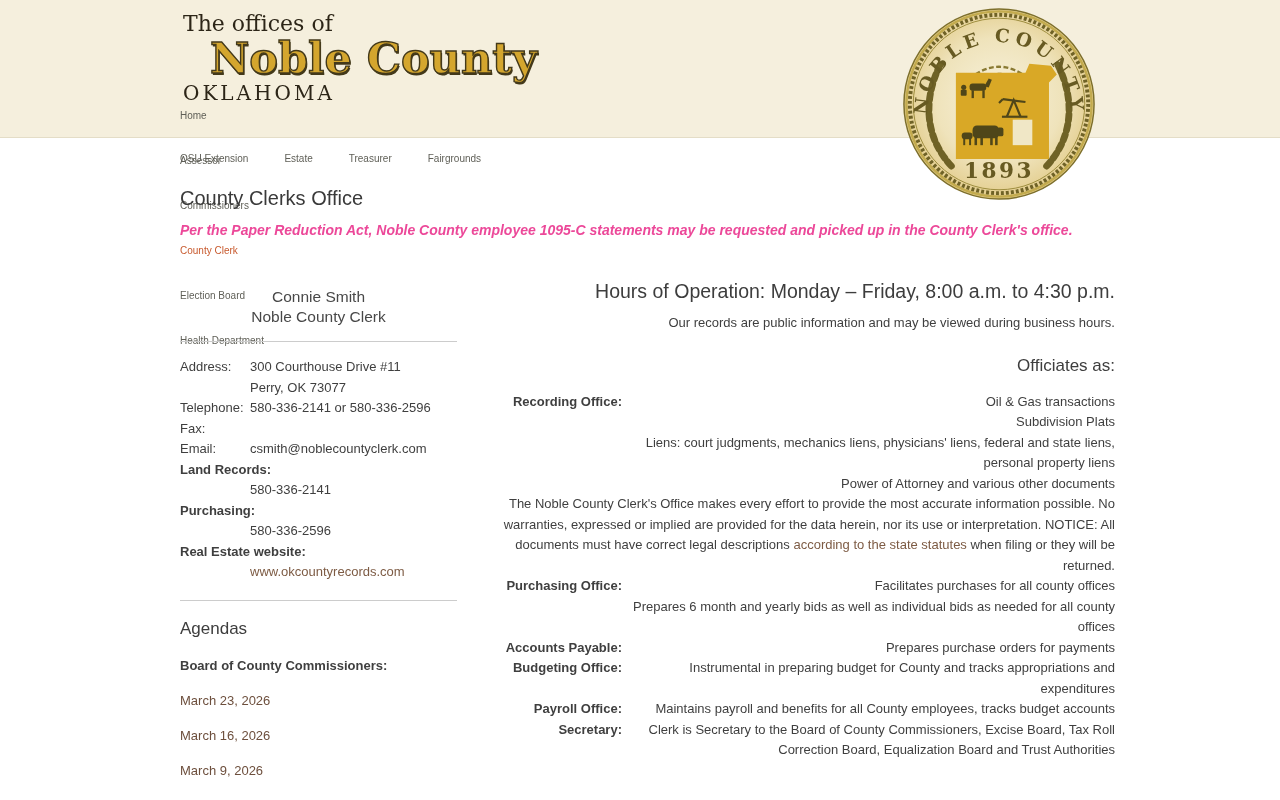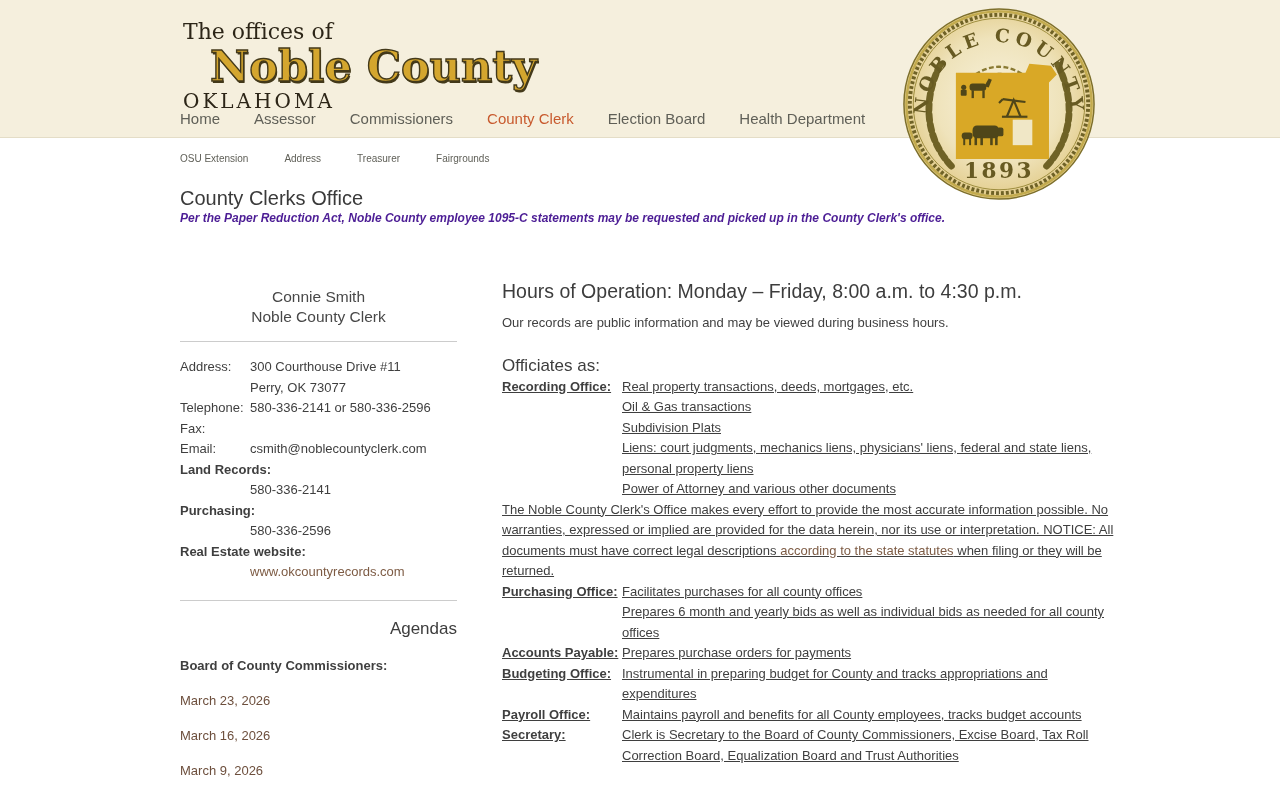--- a/index.html
+++ b/index.html
@@ -7,60 +7,60 @@
     width:1280px;height:800px;position:relative;overflow:hidden;
     background:#ffffff;font-family:"Liberation Sans",sans-serif;
     -webkit-font-smoothing:antialiased;
   }
   a{text-decoration:none;cursor:pointer;}
 
   
   .header-band{position:absolute;left:0;top:0;width:1280px;height:137px;
     background:#f5efdd;border-bottom:1px solid #e4ddc7;}
 
-  .logo{position:absolute;left:183px;top:20px;cursor:pointer;}
+  .logo{position:absolute;left:183px;top:12px;cursor:pointer;}
   .logo-tagline{font-family:"DejaVu Serif",serif;font-size:22px;color:#2c2517;line-height:1.1;}
   .logo-name{font-family:"DejaVu Serif",serif;font-size:43px;font-weight:bold;color:#d4a62e;
     -webkit-text-stroke:1.4px #43391a;text-shadow:1px 2px 0 #43391a;margin-left:27px;line-height:1.05;}
   .logo-state{font-family:"DejaVu Serif",serif;font-size:20px;letter-spacing:3px;color:#2c2517;margin-top:0px;}
 
   .nav-primary{position:absolute;left:180px;top:110px;display:flex;gap:34px;
-    font-size:15px;color:#5f5f57;}
+    font-size:10px;color:#5f5f57;flex-direction:column;}
   .nav-primary span{cursor:pointer;}
   .nav-primary .active{color:#c85a2e;}
   .nav-secondary{position:absolute;left:180px;top:153px;display:flex;gap:36px;
     font-size:10px;color:#5f5f57;}
   .nav-secondary span{cursor:pointer;}
 
   .seal{position:absolute;left:901px;top:6px;width:196px;height:196px;}
 
   
   .page-title{position:absolute;left:180px;top:187px;font-size:20px;color:#3a3a3a;}
-  .notice{position:absolute;left:180px;top:211px;width:900px;
-    font-size:12px;font-weight:bold;font-style:italic;color:#4c1d95;}
+  .notice{position:absolute;left:180px;top:222px;width:900px;
+    font-size:14px;font-weight:bold;font-style:italic;color:#ec4899;}
 
   
   .sidebar{position:absolute;left:180px;top:268px;width:277px;font-size:13px;color:#3f3f3f;}
   .official{text-align:center;font-size:15.5px;color:#484848;line-height:20px;margin-top:19px;}
   .rule{border:none;border-top:1px solid #cccccc;margin:14px 0 0 0;}
   .contact{margin-top:15px;line-height:20.5px;}
   .crow{display:grid;grid-template-columns:70px 1fr;}
   .cbold{font-weight:bold;}
   .cindent{padding-left:70px;}
   .link{color:#7d5b44;}
-  .agendas-heading{text-align:right;font-size:17px;color:#3d3d3d;margin-top:17px;line-height:22px;}
+  .agendas-heading{text-align:left;font-size:17px;color:#3d3d3d;margin-top:17px;line-height:22px;}
   .agendas-sub{font-weight:bold;margin-top:16px;line-height:20px;}
   .agenda-date{display:block;margin-top:15px;line-height:20px;color:#6d4f3d;}
 
   
-  .main{position:absolute;left:502px;top:279px;width:613px;font-size:13px;color:#3f3f3f;line-height:20.5px;}
+  .main{position:absolute;left:502px;top:279px;width:613px;font-size:13px;color:#3f3f3f;line-height:20.5px;text-align:right;}
   .hours{font-size:19.5px;color:#3d3d3d;line-height:25px;}
   .note{margin-top:9px;}
   .section-heading{font-size:17px;color:#3d3d3d;margin-top:21px;line-height:22px;}
-  .office-list{text-decoration:underline;}
+  .office-list{margin-top:15px;}
   .orow{display:grid;grid-template-columns:120px 1fr;}
   .olabel{font-weight:bold;}
   .disclaimer{margin:0;}
 </style>
 </head>
 <body>
 
 <div class="header-band"></div>
 
 <div class="logo">
@@ -73,21 +73,21 @@
   <span>Home</span>
   <span>Assessor</span>
   <span>Commissioners</span>
   <span class="active">County Clerk</span>
   <span>Election Board</span>
   <span>Health Department</span>
 </nav>
 
 <nav class="nav-secondary">
   <span>OSU Extension</span>
-  <span>Address</span>
+  <span>Estate</span>
   <span>Treasurer</span>
   <span>Fairgrounds</span>
 </nav>
 
 <svg class="seal" viewBox="0 0 200 200">
   <defs>
     <radialGradient id="sealBg" cx="50%" cy="48%" r="60%">
       <stop offset="0%" stop-color="#f8f2dd"></stop>
       <stop offset="55%" stop-color="#efe3bb"></stop>
       <stop offset="85%" stop-color="#e3cd8d"></stop>
@@ -194,21 +194,20 @@
 <main class="main">
   <div class="hours">Hours of Operation: Monday – Friday, 8:00 a.m. to 4:30 p.m.</div>
   <div class="note">Our records are public information and may be viewed during business hours.</div>
 
   <div class="section-heading">Officiates as:</div>
 
   <div class="office-list">
     <div class="orow">
       <div class="olabel">Recording Office:</div>
       <div>
-        <div>Real property transactions, deeds, mortgages, etc.</div>
         <div>Oil &amp; Gas transactions</div>
         <div>Subdivision Plats</div>
         <div>Liens: court judgments, mechanics liens, physicians' liens, federal and state liens, personal property liens</div>
         <div>Power of Attorney and various other documents</div>
       </div>
     </div>
 
     <p class="disclaimer"><span>The Noble County Clerk's Office makes every effort to provide the most accurate information possible. No warranties, expressed or implied are provided for the data herein, nor its use or interpretation. NOTICE: All documents must have correct legal descriptions </span><a class="link">according to the state statutes</a><span> when filing or they will be returned.</span></p>
 
     <div class="orow">

